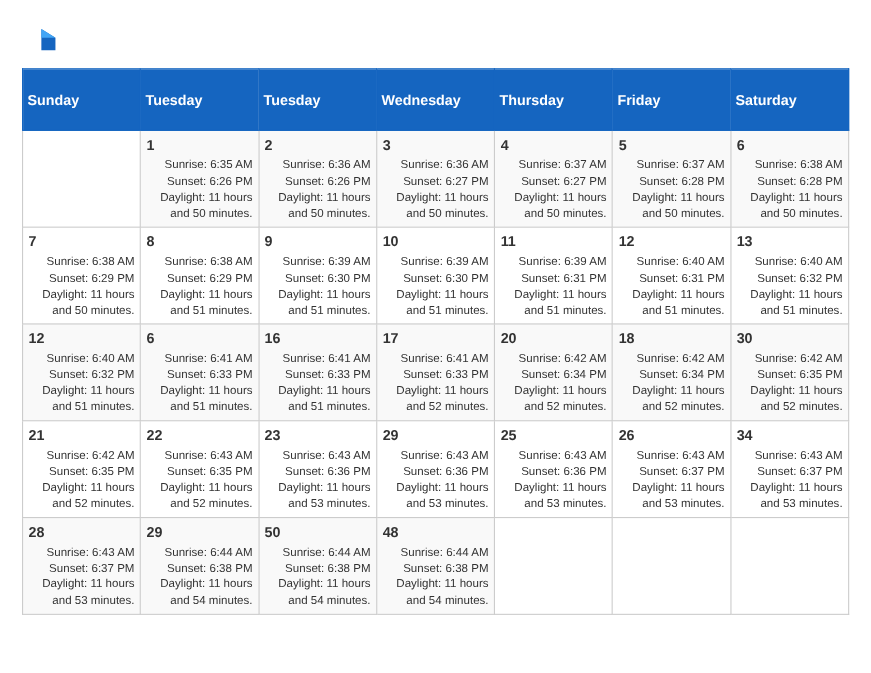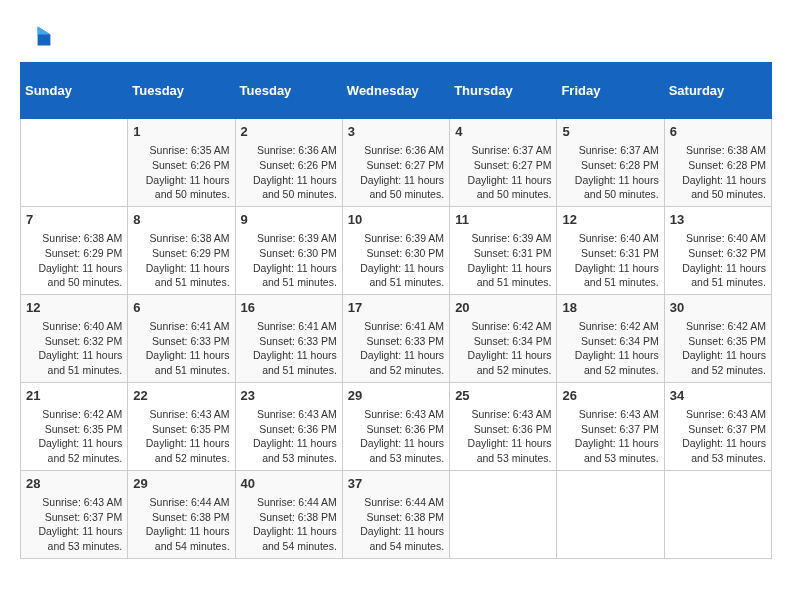--- a/index.html
+++ b/index.html
@@ -240,25 +240,25 @@
       <tr>
         <td>
           <span class="day-num">28</span>
           <div class="cell-text">Sunrise: 6:43 AM<br>Sunset: 6:37 PM<br>Daylight: 11 hours and 53 minutes.</div>
         </td>
         <td>
           <span class="day-num">29</span>
           <div class="cell-text">Sunrise: 6:44 AM<br>Sunset: 6:38 PM<br>Daylight: 11 hours and 54 minutes.</div>
         </td>
         <td>
-          <span class="day-num">40</span>
+          <span class="day-num">50</span>
           <div class="cell-text">Sunrise: 6:44 AM<br>Sunset: 6:38 PM<br>Daylight: 11 hours and 54 minutes.</div>
         </td>
         <td>
-          <span class="day-num">37</span>
+          <span class="day-num">48</span>
           <div class="cell-text">Sunrise: 6:44 AM<br>Sunset: 6:38 PM<br>Daylight: 11 hours and 54 minutes.</div>
         </td>
         <td class="empty"></td>
         <td class="empty"></td>
         <td class="empty"></td>
       </tr>
     </tbody>
 </table>
 
 </body></html>

